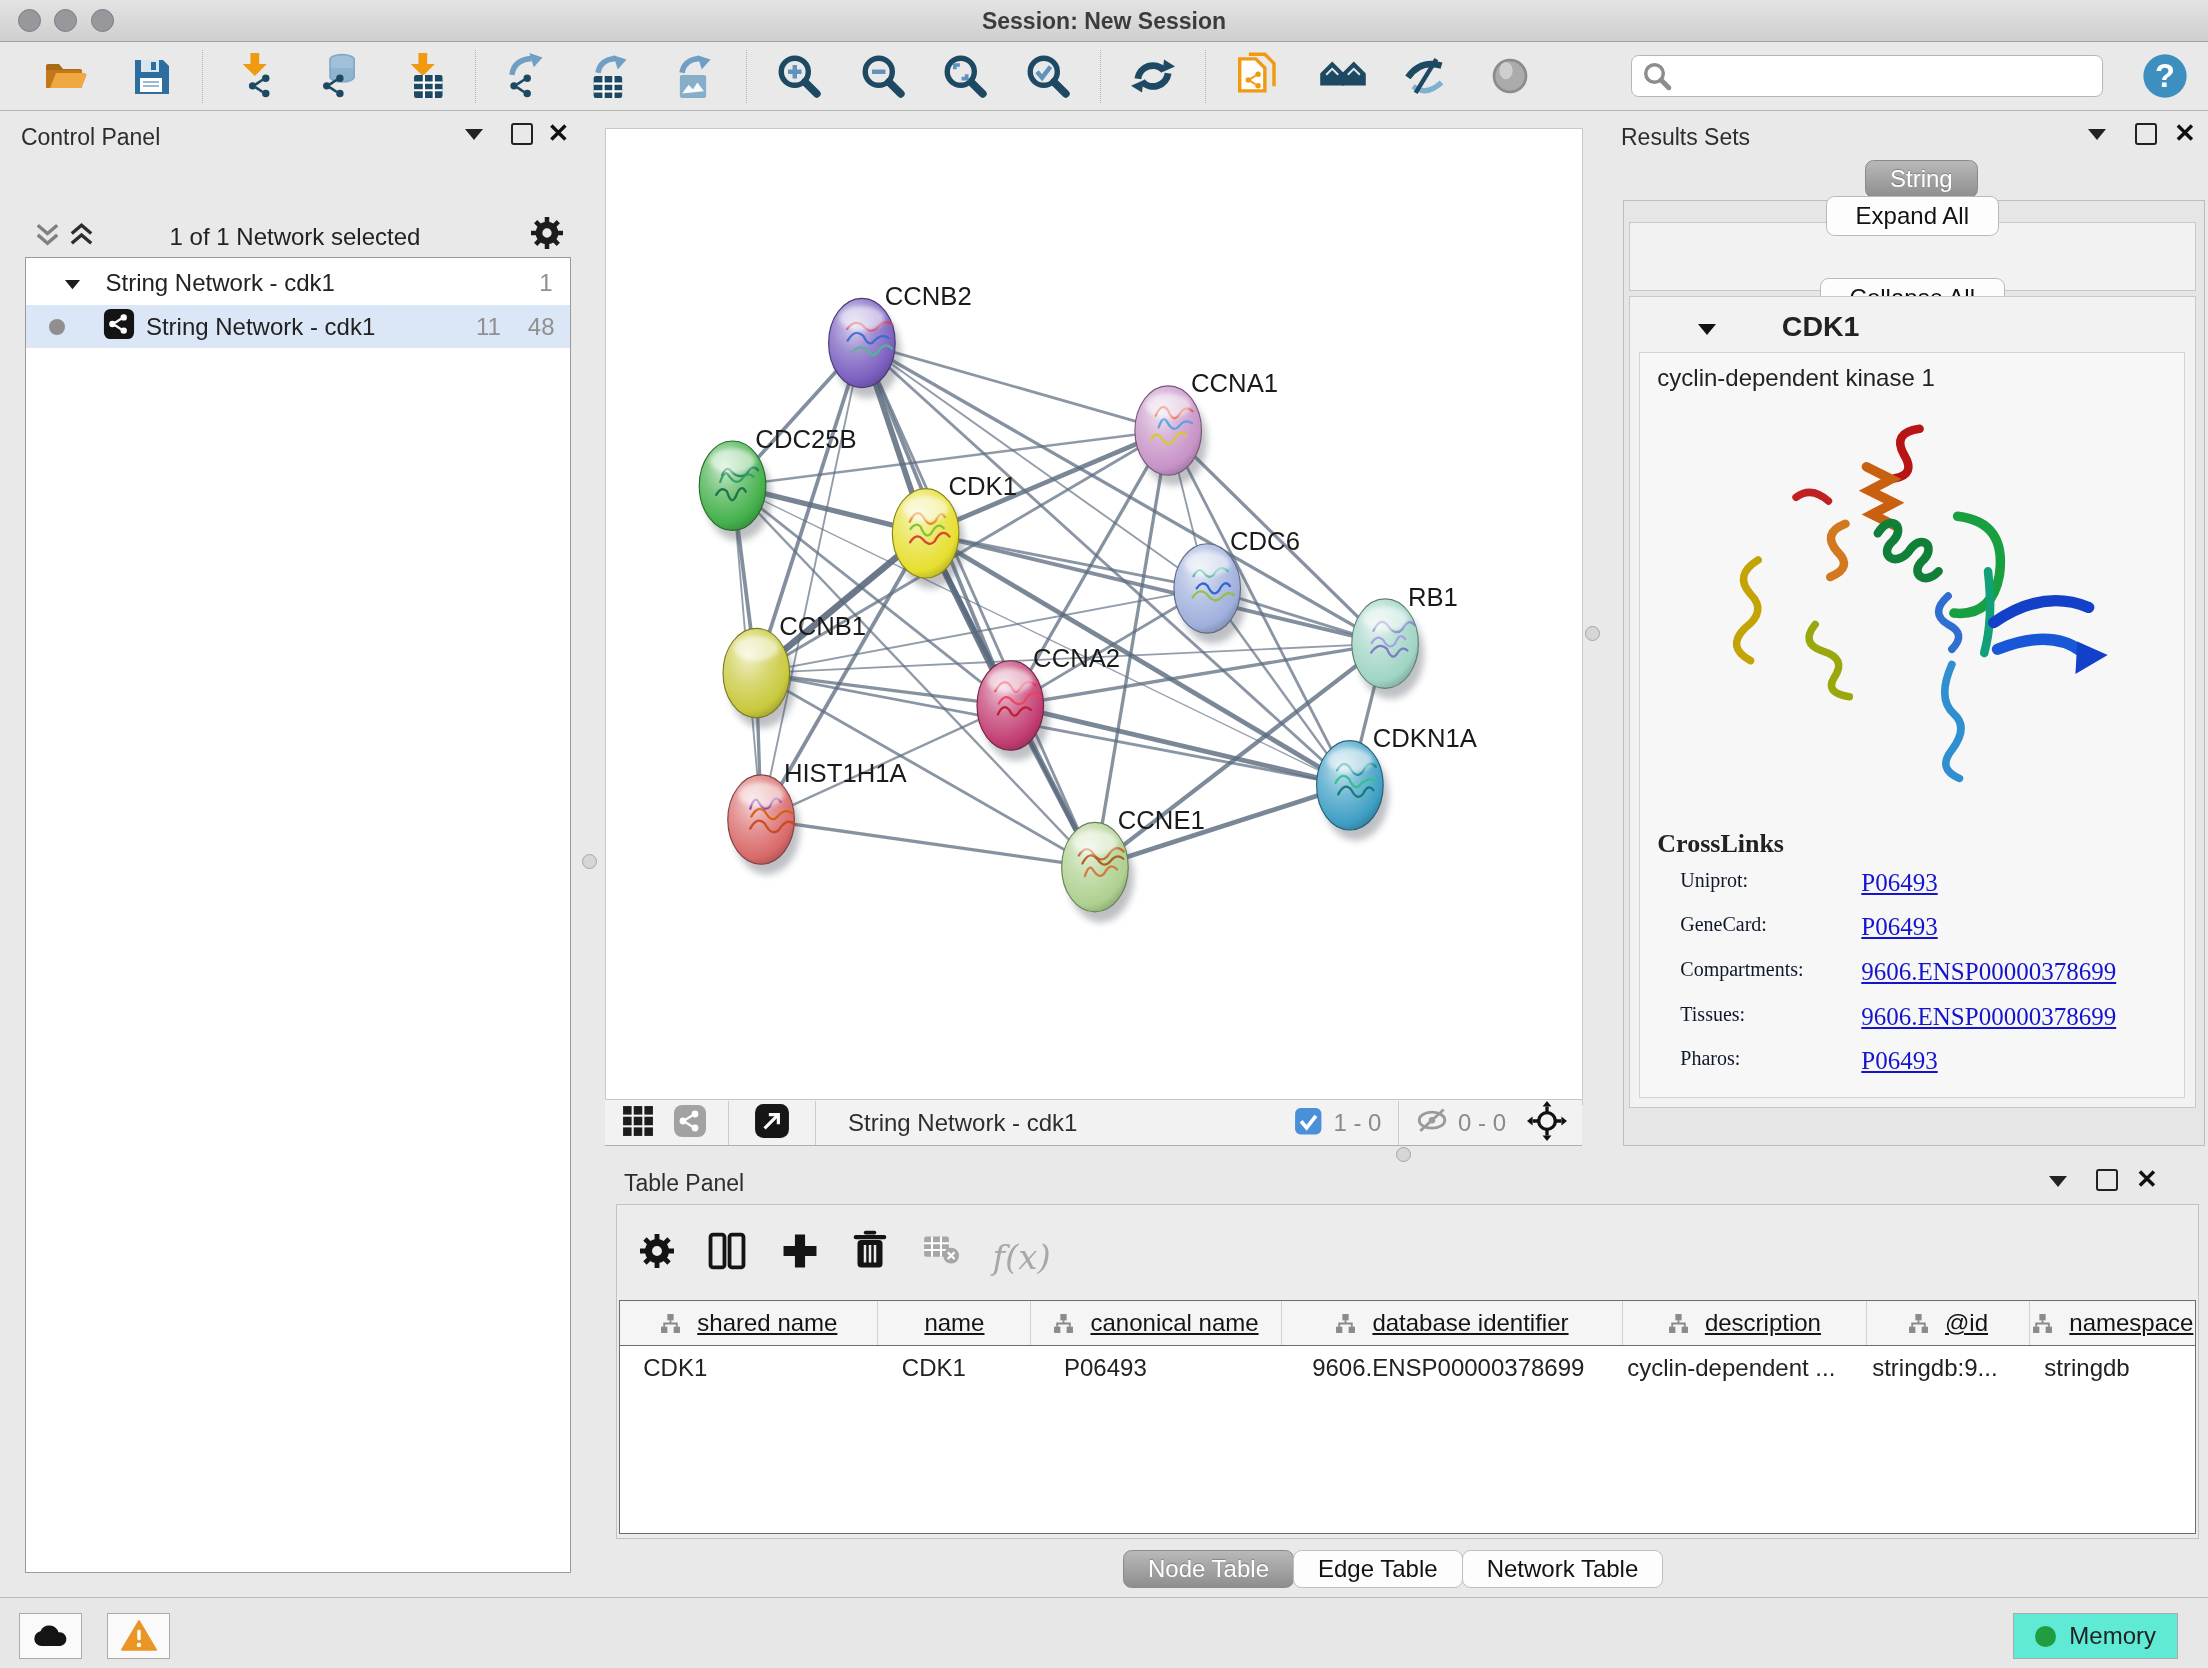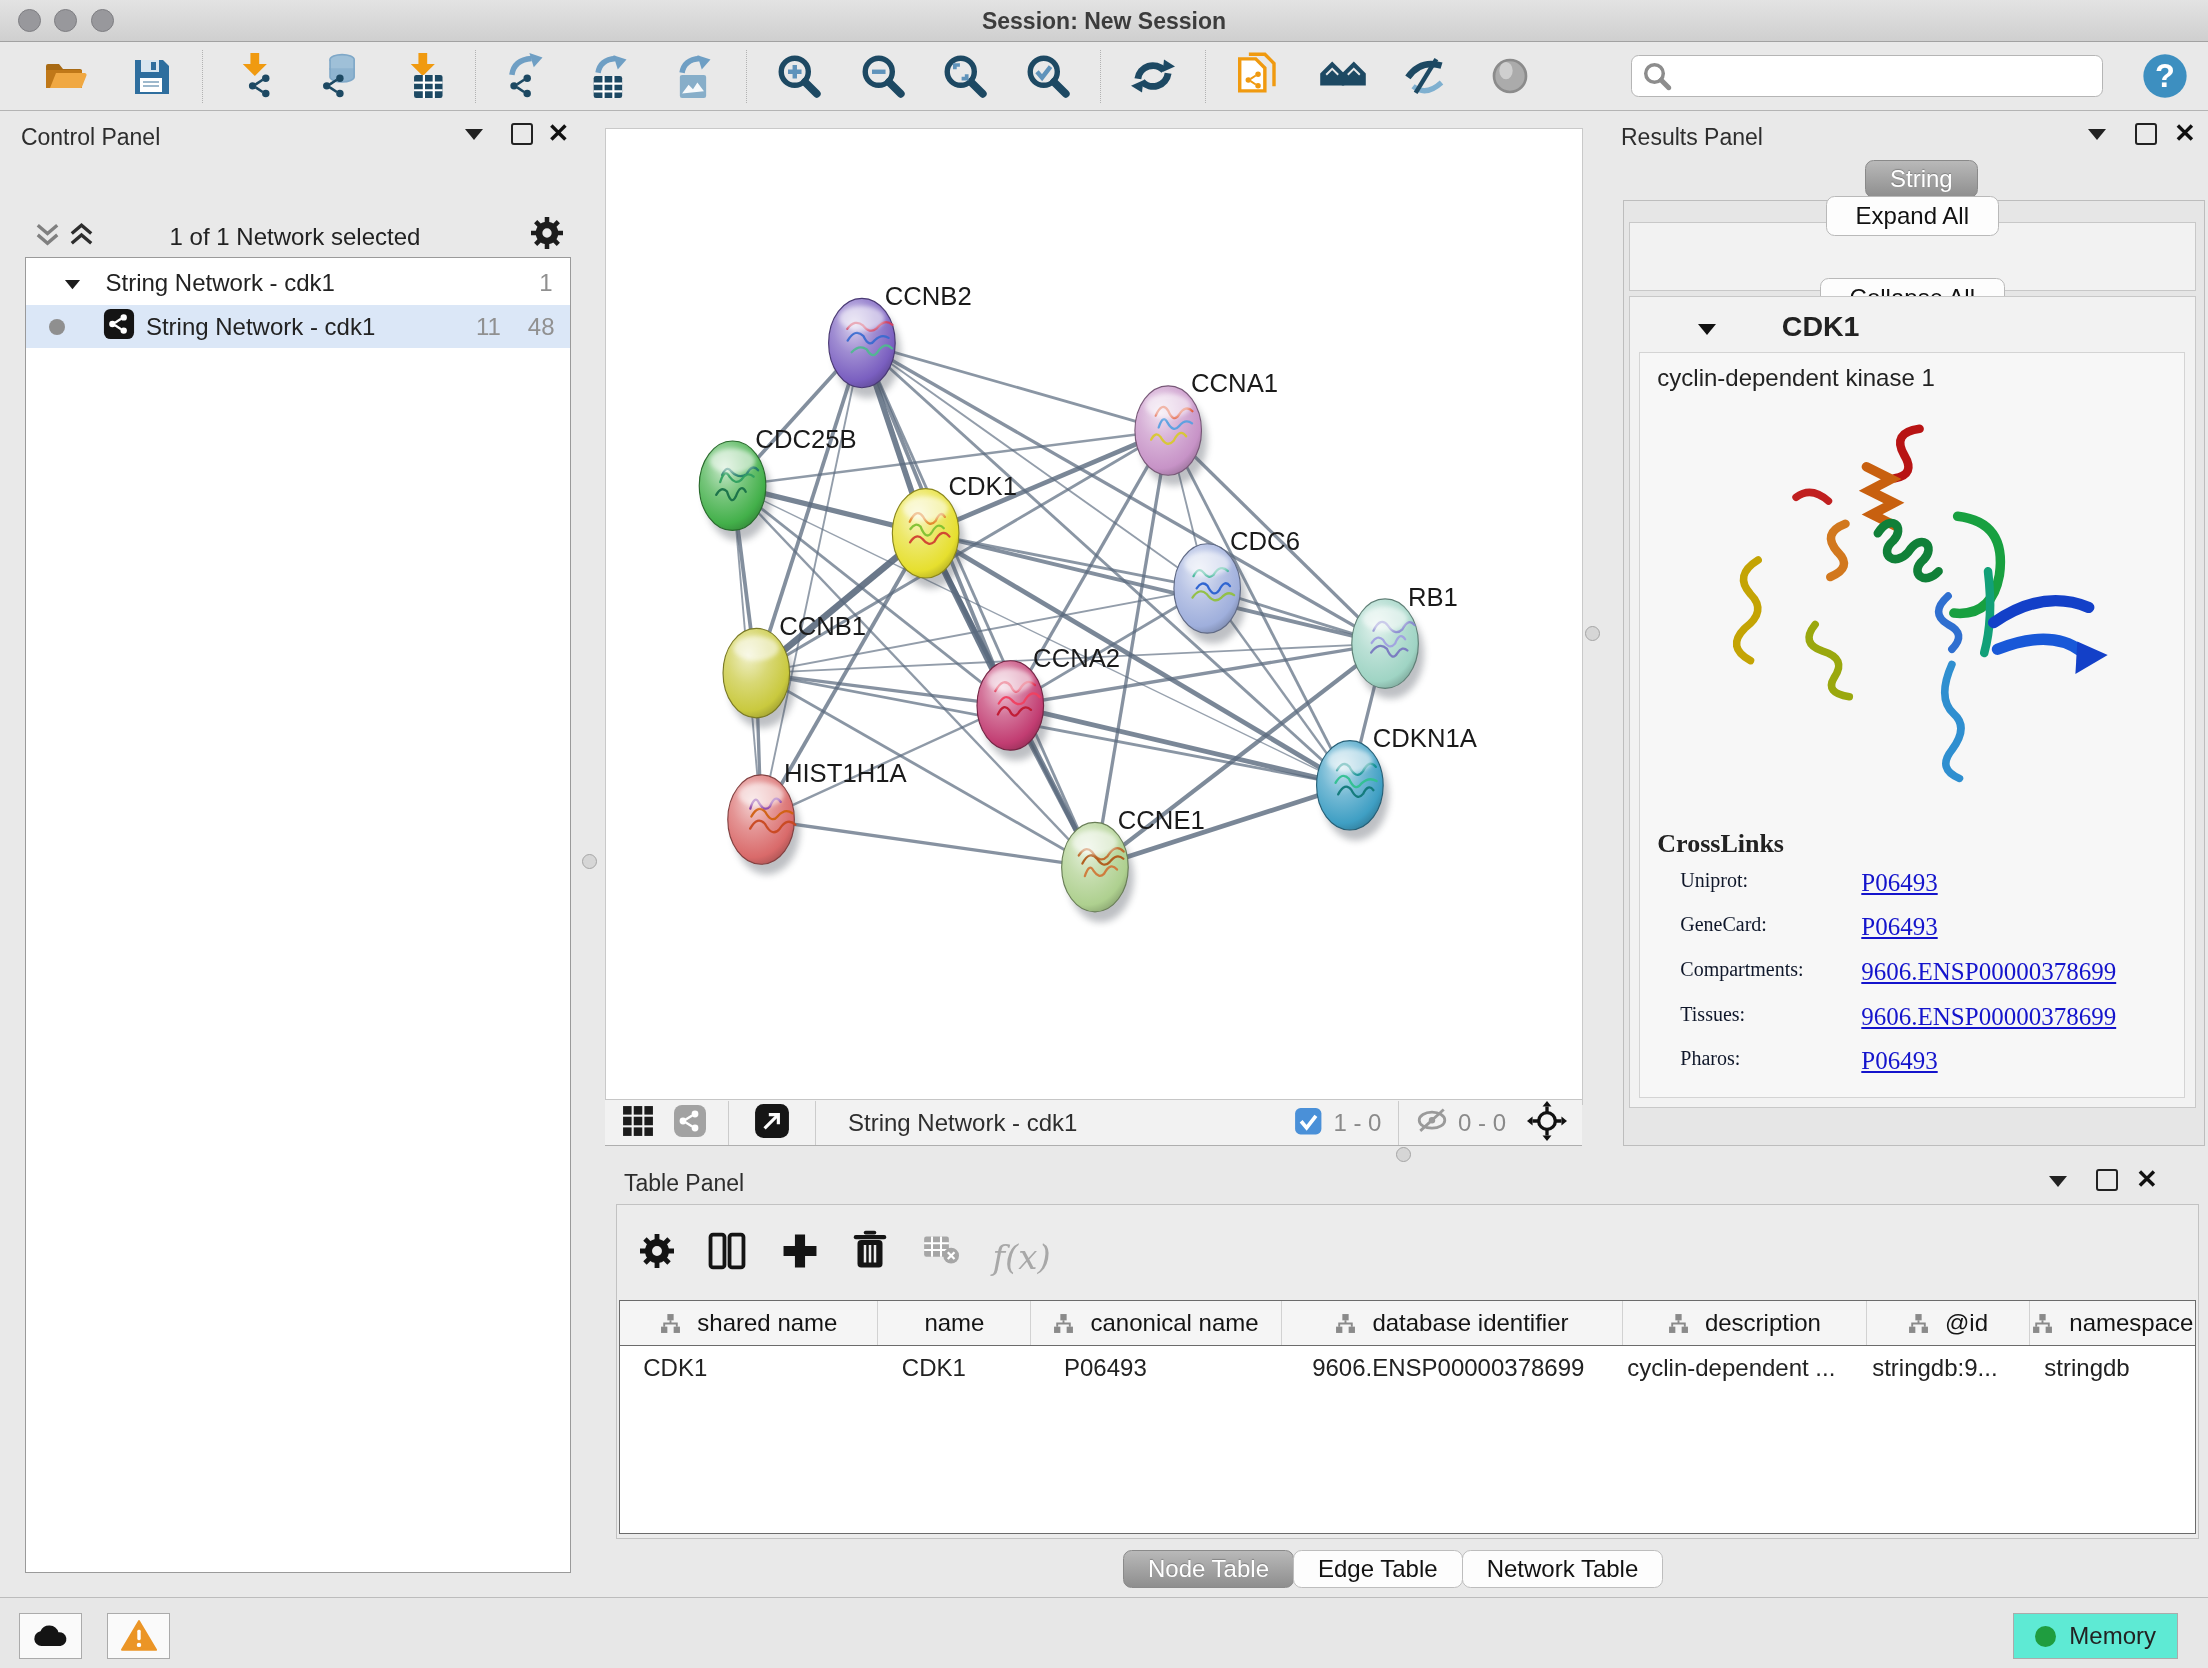--- a/index.html
+++ b/index.html
@@ -48,21 +48,21 @@
   .serif{font-family:"Liberation Serif",serif;}
   .xlink{font-family:"Liberation Serif",serif;color:#1414cc;text-decoration:underline;font-size:25px;}
   .xl-label{font-family:"Liberation Serif",serif;font-size:20px;color:#0f172a;}
   
   #table-panel{left:605px;top:1149px;width:1604px;height:442px;}
   #tp-box{left:11.4px;top:55px;width:1581px;height:333px;background:#ececec;border:1px solid #c2c2c2;}
   #tp-table{position:absolute;left:1.9px;top:95px;width:1575px;height:232px;background:#fff;
             border:1.9px solid #6b6b6b;}
   .th-row{display:flex;height:44px;background:#f5f5f5;border-bottom:1.9px solid #6b6b6b;}
   .th{display:flex;align-items:center;justify-content:center;gap:16px;font-size:24px;color:#141414;
-      border-right:1px solid #d2d2d2;overflow:hidden;white-space:nowrap;}
+      border-right:1px solid #d2d2d2;overflow:hidden;white-space:nowrap;text-decoration:underline;}
   .td-row{display:flex;height:44px;}
   .td{font-size:24px;padding-left:23px;display:flex;align-items:center;overflow:hidden;white-space:nowrap;}
   #hscroll{position:absolute;left:1.9px;top:329px;width:1575px;height:23px;background:#efefef;border-top:1px solid #d5d5d5;}
   #hthumb{position:absolute;left:7.6px;top:3.8px;width:177px;height:15px;background:#c2c2c2;border-radius:7.6px;}
   
   #status-bar{left:0;top:1597px;width:2208px;height:71px;background:#e7e7e7;border-top:1px solid #bcbcbc;}
   .sb-btn{position:absolute;top:15px;width:61px;height:44px;background:#fafafa;border:1.9px solid #ababab;
           display:flex;align-items:center;justify-content:center;}
   #memory-btn{position:absolute;right:30px;top:15px;height:44px;background:#5eead4;border:1.9px solid #ababab;
               display:flex;align-items:center;gap:13.3px;padding:0 21px;font-size:24px;}
@@ -606,21 +606,21 @@
         <g fill="#111">
           <path d="M18 0 l4 5 h-8z"></path>
           <path d="M18 36 l4 -5 h-8z"></path>
           <path d="M0 18 l5 -4 v8z"></path>
           <path d="M36 18 l-5 -4 v8z"></path>
         </g>
       </svg></span>
 </div>
 
 <div id="results-panel" class="abs">
-  <span class="panel-title abs" style="left:23px;top:7.6px">Results Panel</span>
+  <span class="panel-title abs" style="left:23px;top:7.6px">Results Sets</span>
   <span class="coll-tri abs" style="left:490px;top:13.3px"></span>
   <span class="float-btn abs" style="left:537px;top:6.7px"></span>
   <span class="close-x abs" style="left:576px;top:7.6px">✕</span>
   <div class="abs" style="left:268px;top:44px">
     <span class="tab active">String</span>
   </div>
 
   <div id="res-box" class="abs">
     <div class="res-card" style="top:21px;height:67px;display:flex;align-items:center;justify-content:center;gap:42px">
       <span class="btn">Expand All</span>

